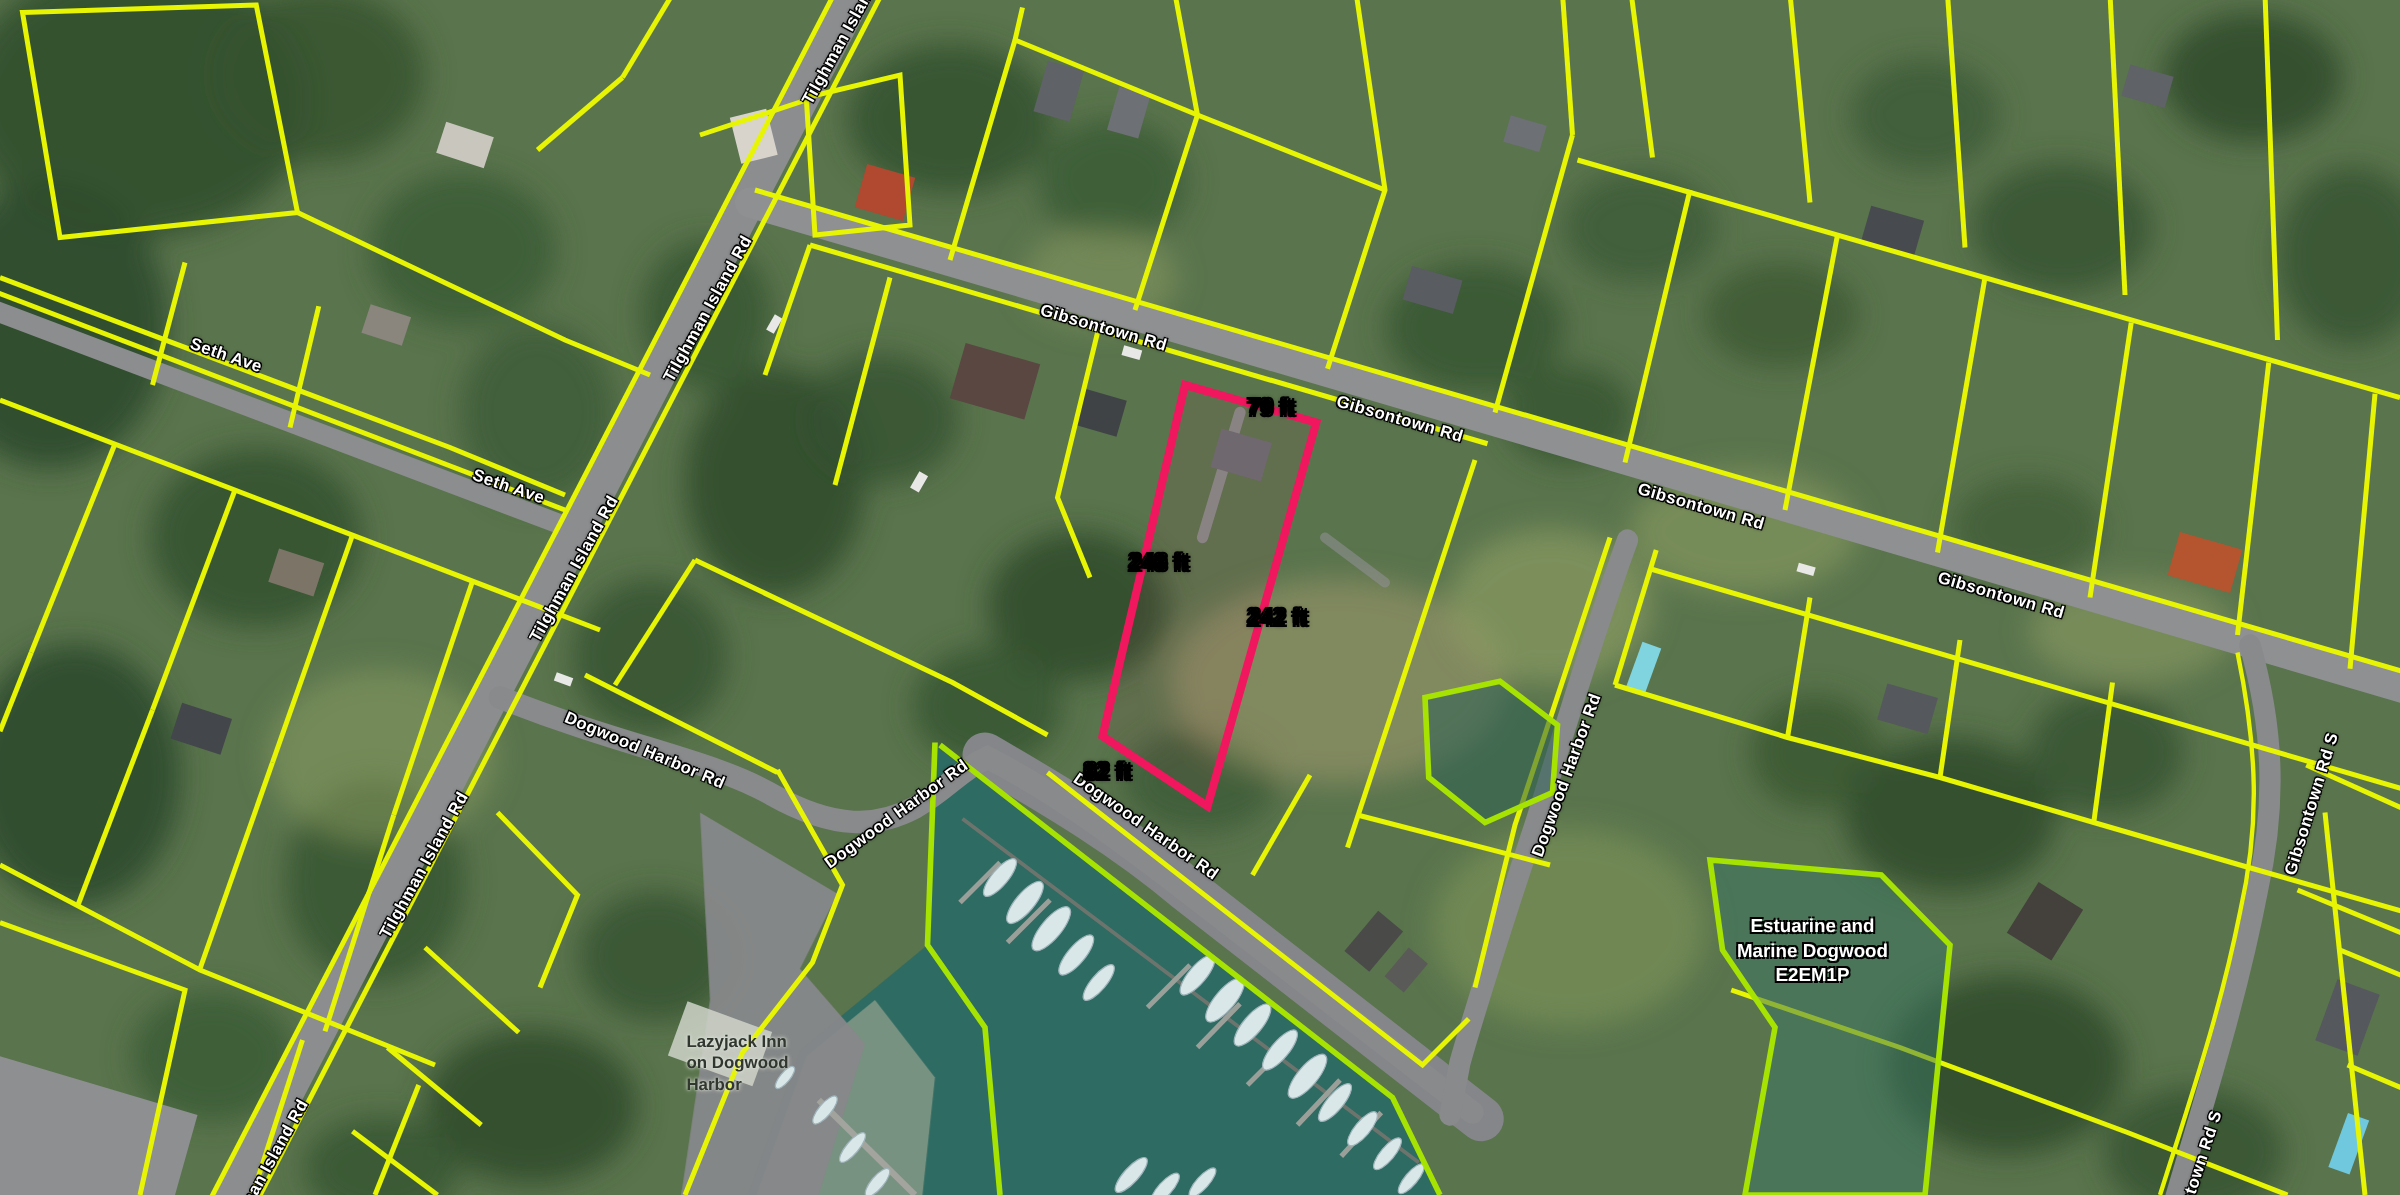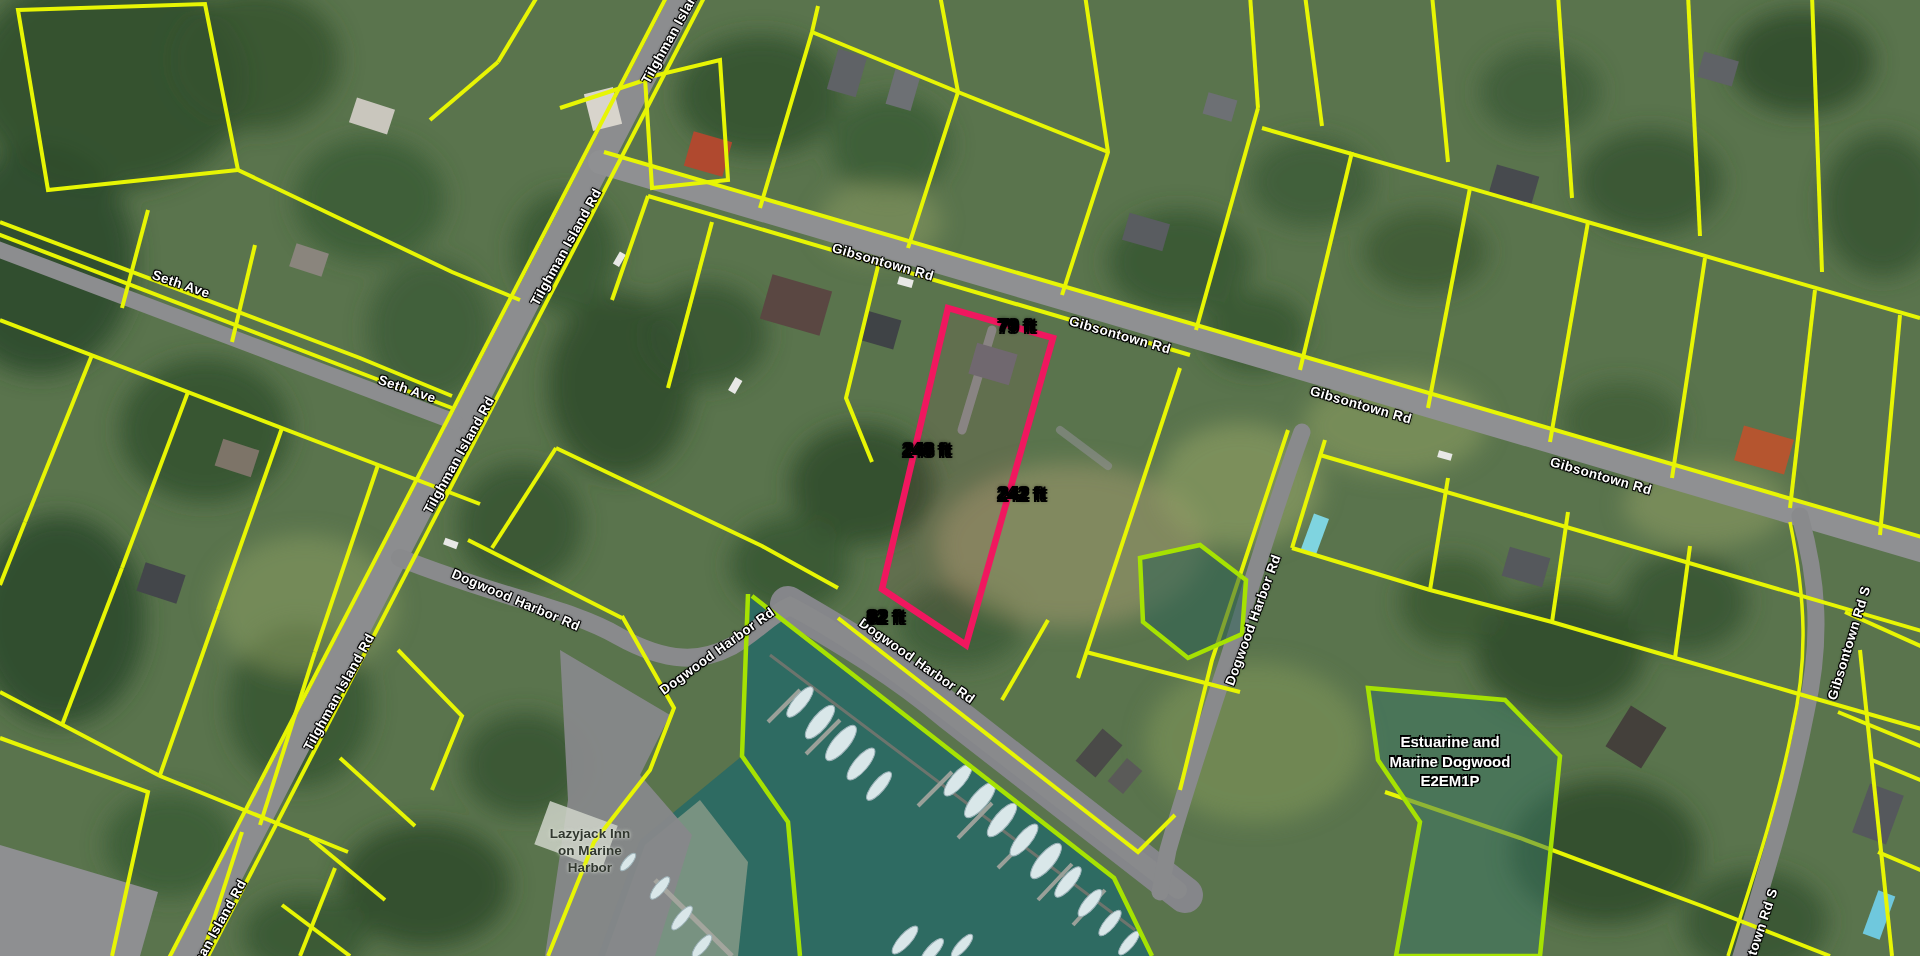--- a/index.html
+++ b/index.html
@@ -18,21 +18,21 @@
   .dim-label{
     position:absolute;color:#000000;font-weight:bold;font-size:18.5px;white-space:nowrap;
     text-shadow:-1.5px -1.5px 0 #000,1.5px -1.5px 0 #000,-1.5px 1.5px 0 #000,1.5px 1.5px 0 #000,0 0 4px #000;
   }
   .area-label{
     position:absolute;color:#ffffff;font-weight:bold;font-size:15px;line-height:1.3;text-align:center;
     transform:translate(-50%,-50%);white-space:nowrap;
     text-shadow:-1.5px -1.5px 0 #000,1.5px -1.5px 0 #000,-1.5px 1.5px 0 #000,1.5px 1.5px 0 #000;
   }
   .poi-label{
-    position:absolute;color:#31372f;font-weight:bold;font-size:13.5px;line-height:1.25;text-align:center;
+    position:absolute;color:#31372f;font-weight:bold;font-size:13.5px;line-height:1.25;
     transform:translate(-50%,-50%);white-space:nowrap;
     text-shadow:0 0 2px rgba(230,235,225,.9),0 0 4px rgba(230,235,225,.7);
   }
 </style>
 </head>
 <body>
 
 <div class="map">
 
 <svg width="1920" height="956" viewBox="0 0 1920 956">
@@ -300,18 +300,18 @@
       </div>
 
   <div class="area-label" id="wetland-label" style="left: 1450px; top: 761px;">
     <div>Estuarine and</div>
     <div>Marine Dogwood</div>
     <div>E2EM1P</div>
   </div>
 
   <div class="poi-label" id="poi-label" style="left: 590px; top: 851px;">
     <div>Lazyjack Inn</div>
-    <div>on Marine</div>
+    <div>on Dogwood</div>
     <div>Harbor</div>
   </div>
 </div>
 
 </div>
 
 </body></html>

